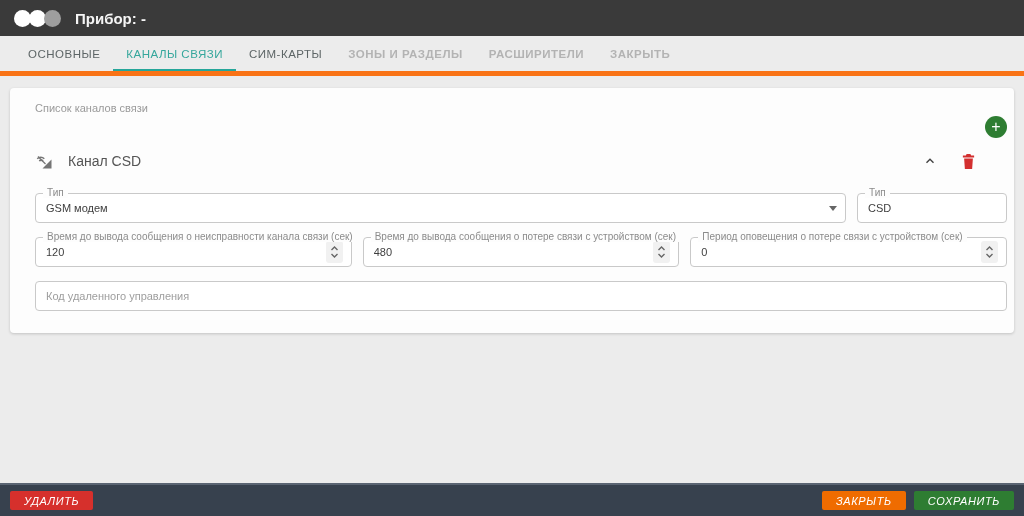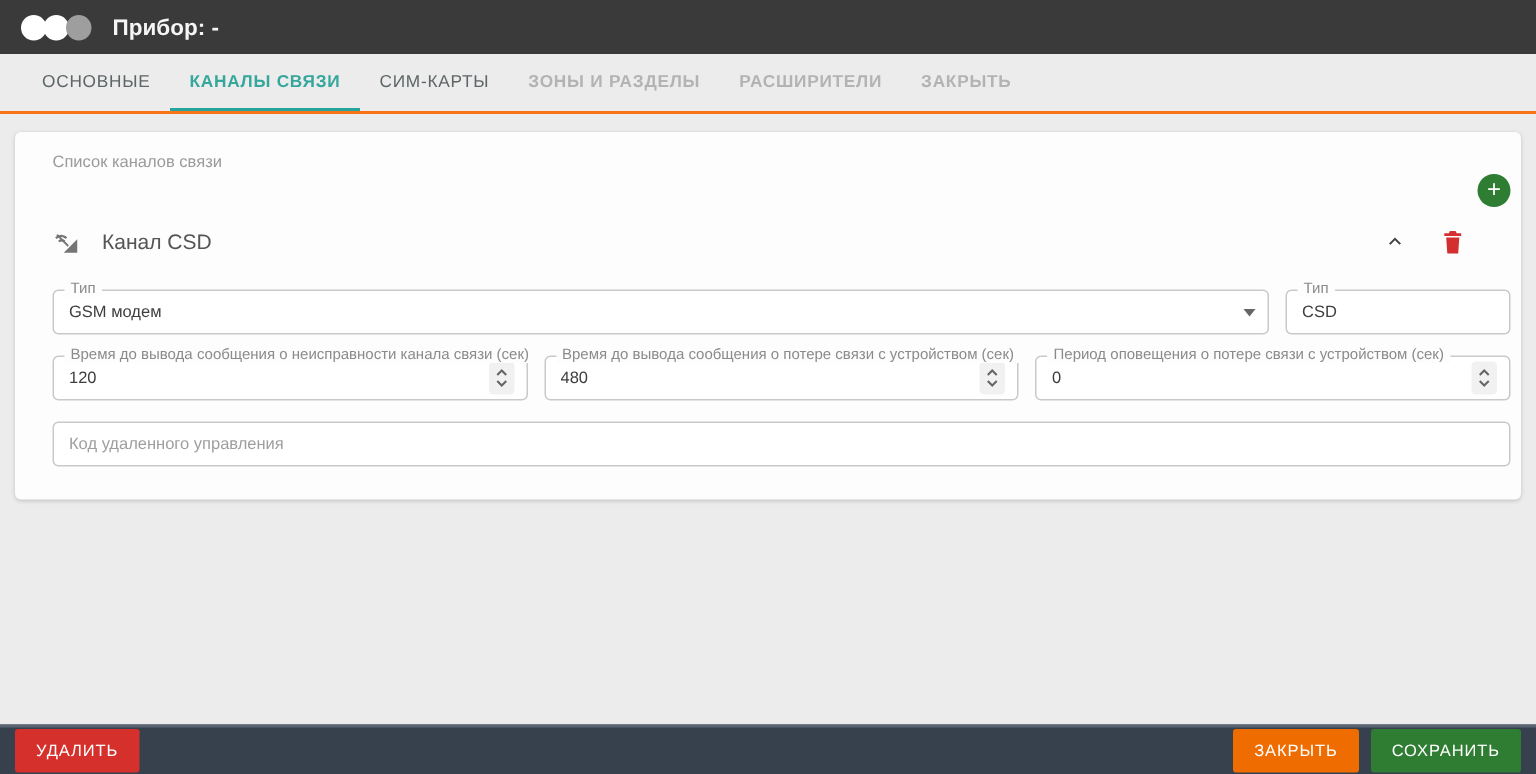--- a/index.html
+++ b/index.html
@@ -18,29 +18,29 @@
   .dots { display:flex; align-items:center; }
   .dot { width:17px; height:17px; border-radius:50%; }
   .dot + .dot { margin-left:-2px; }
   .dot1, .dot2 { background:#ffffff; }
   .dot3 { background:#9e9e9e; }
   .appbar-title { margin-left:14px; font-size:15px; color:#f5f5f5; }
 
   
   .tabbar {
     height:40px; flex:0 0 auto; background:#ececec;
-    border-bottom:2px solid #f97316;
+    border-bottom:5px solid #f97316;
     display:flex; align-items:stretch; padding-left:15px;
   }
   .tab {
     display:flex; align-items:center; padding:0 13px;
     font-size:11.5px; letter-spacing:.5px; color:#5d6566;
     cursor:pointer; white-space:nowrap;
   }
-  .tab.active { color:#35a79c; box-shadow:inset 0 -2px 0 #26a69a;font-weight:bold; }
+  .tab.active { color:#35a79c; box-shadow:inset 0 -2px 0 #26a69a; }
   .tab.disabled { color:#b3b3b3;font-weight:bold; }
 
   
   .main { flex:1 1 auto; padding:12px 10px; overflow:hidden; }
   .card {
     background:#fdfdfd; border-radius:4px;
     box-shadow:0 1px 3px rgba(0,0,0,.18);
     padding:12px 7px 22px 25px;
   }
   .panel-title { font-size:11px; color:#9a9a9a; margin-top:2px; }
@@ -91,23 +91,23 @@
   }
   .spinner svg { display:block; }
 
   
   .footer {
     height:33px; flex:0 0 auto; background:#37414e;
     border-top:2px solid #5a6472;
     display:flex; align-items:center; padding:0 10px;
   }
   .fbtn {
-    height:29px; border:none; border-radius:2px; color:#fff;
+    height:19px; border:none; border-radius:2px; color:#fff;
     font-family:inherit; font-size:11px; letter-spacing:.6px;
-    padding:0 14px; cursor:pointer;
+    padding:0 14px; cursor:pointer;font-style:italic;
   }
   .btn-delete { background:#d6302c; }
   .btn-close  { background:#ef6c00; margin-left:auto; }
   .btn-save   { background:#2e7d32; margin-left:8px; }
 </style>
 </head>
 <body>
 
 <div class="appbar">
   <div class="dots">

